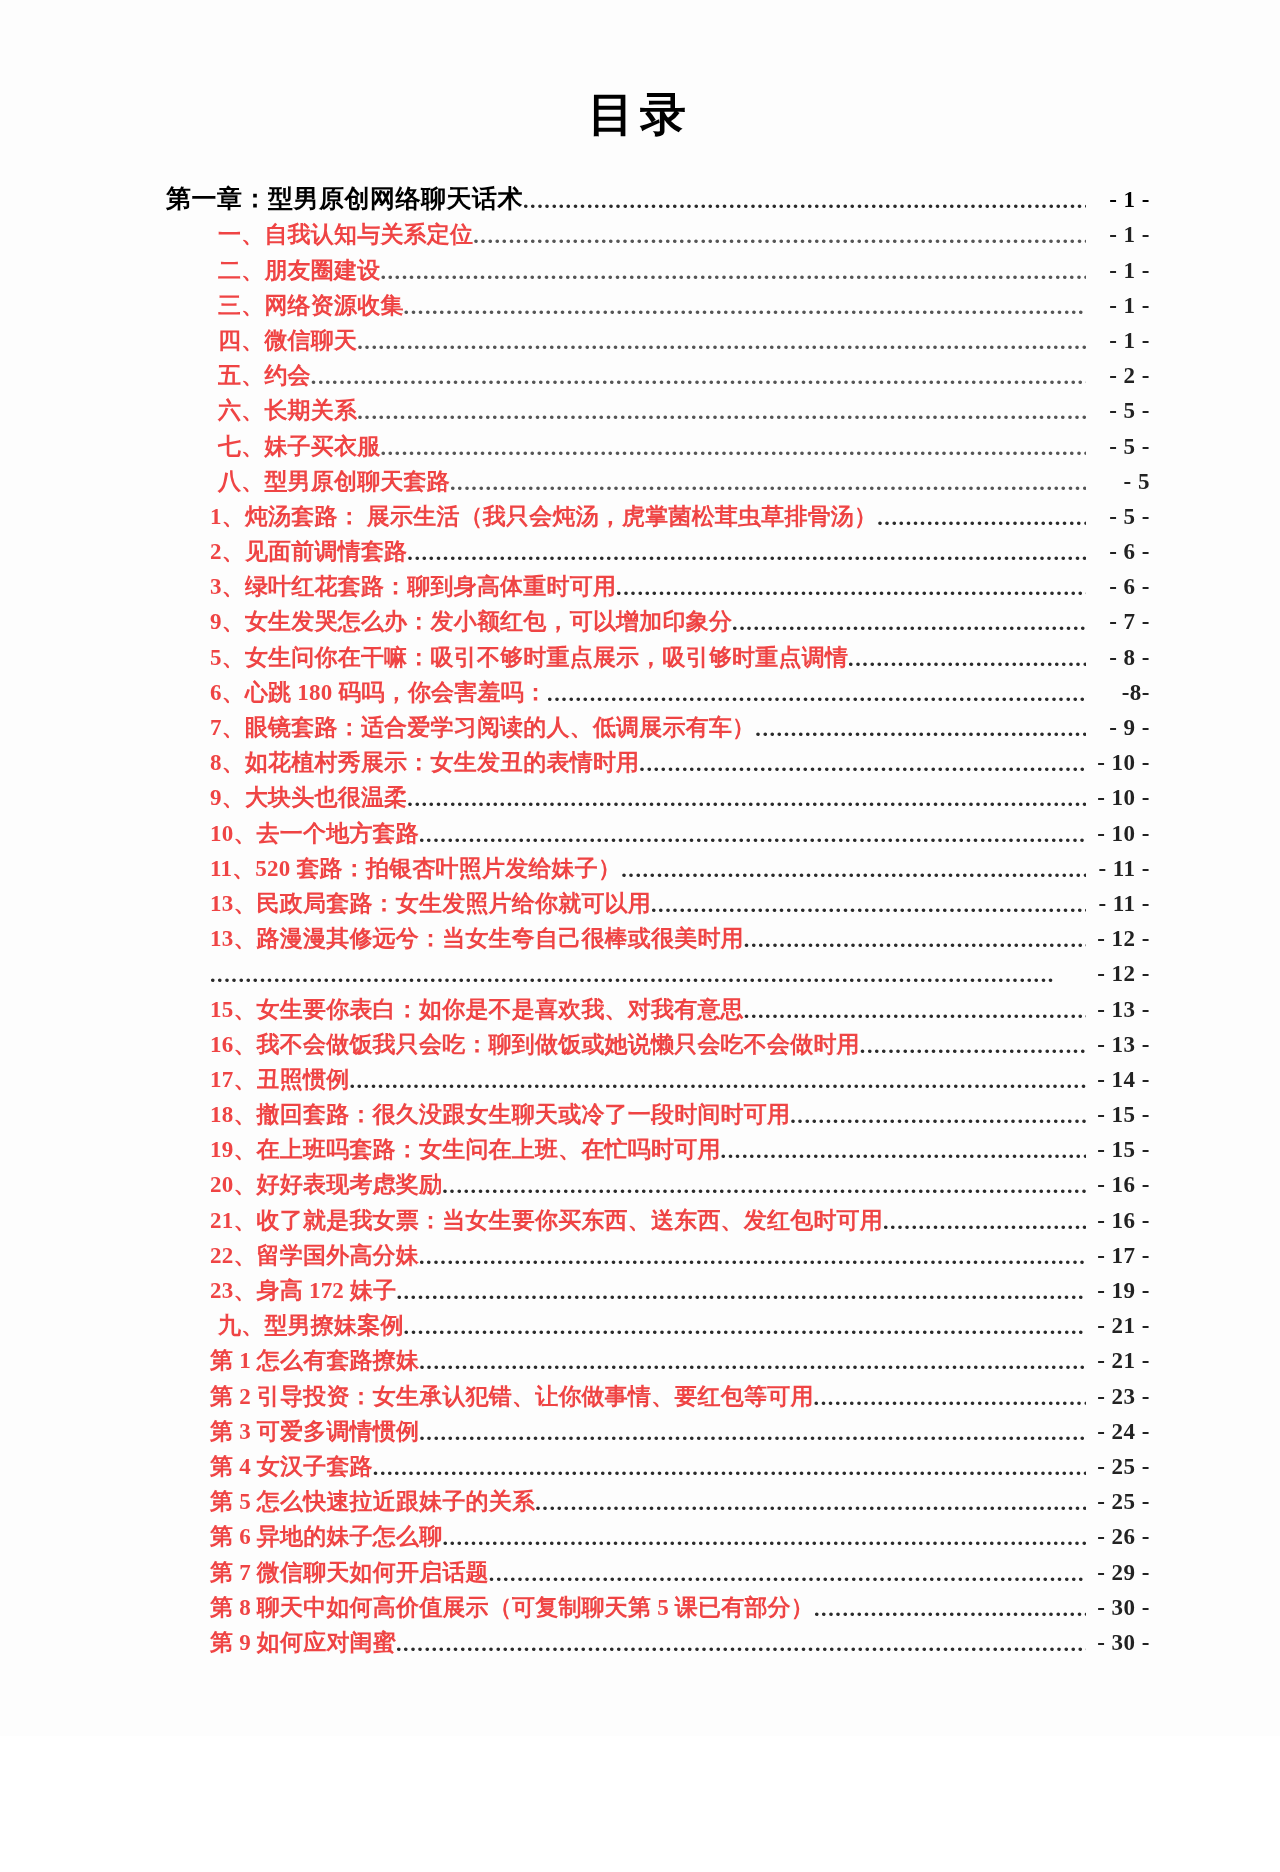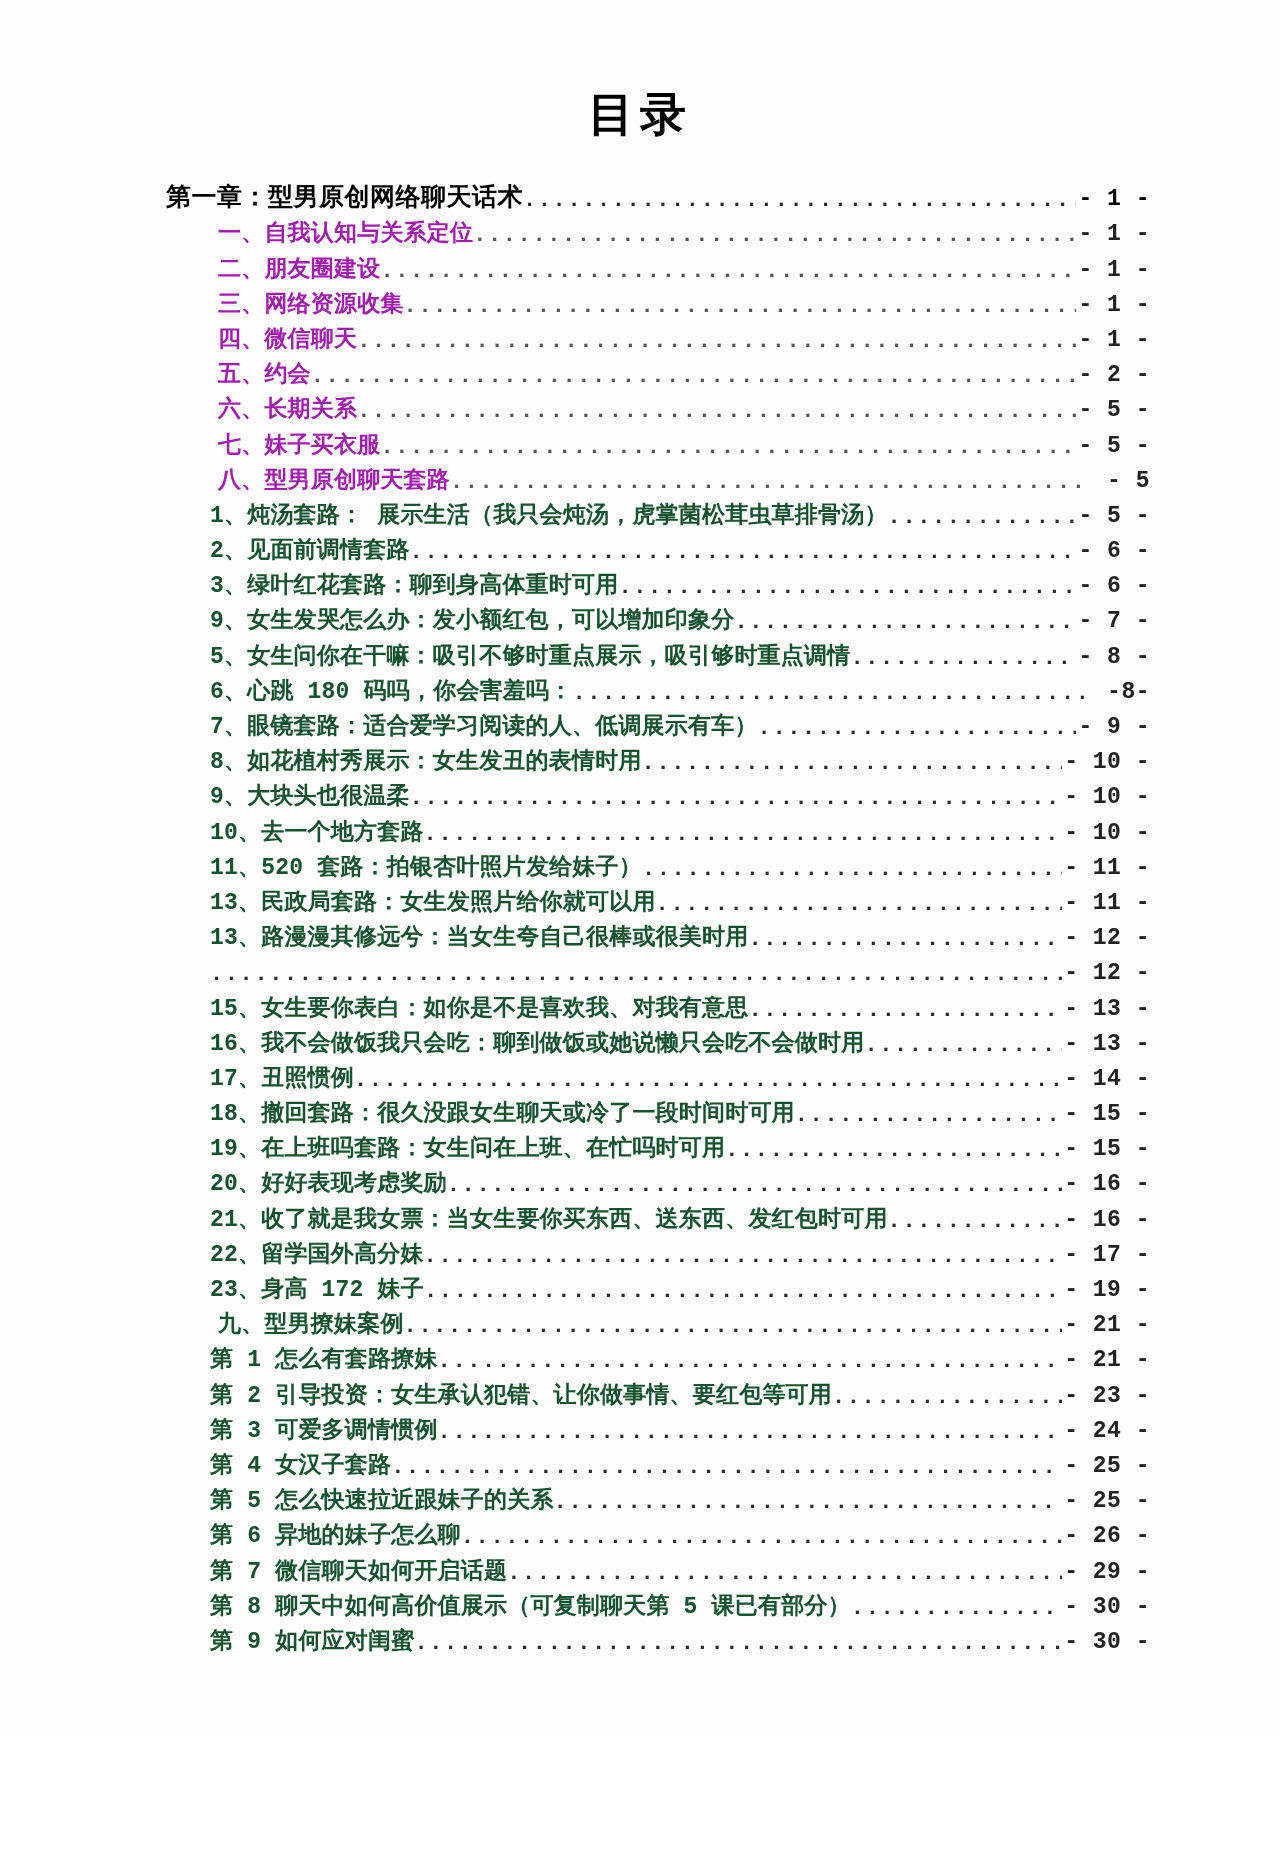--- a/index.html
+++ b/index.html
@@ -43,32 +43,32 @@
     padding-right: 56px;
     width: 1132px;
     box-sizing: border-box;
   }
 
   .toc-row {
     display: flex;
     align-items: flex-end;
     width: 100%;
     box-sizing: border-box;
-    font-family: Liberation Mono, monospace;
+    font-family: Liberation Serif, serif;
     color: #2a2a2a;
     line-height: 1.0;
     height: 35.2px;
   }
 
   .toc-row .label {
     white-space: nowrap;
     font-size: 23px;
     font-weight: 700;
     letter-spacing: 0.2px;
-    color: #14532d;
+    color: #ef4444;
     flex: 0 0 auto;
     padding-bottom: 3px;
   }
 
   .toc-row .leader {
     flex: 1 1 auto;
     overflow: hidden;
     white-space: nowrap;
     font-size: 22px;
     color: #2a2a2a;
@@ -109,21 +109,21 @@
   
   .toc-row.lvl2 {
     padding-left: 44px;
   }
   
   .toc-row.lvl3 {
     padding-left: 44px;
   }
 
   
-  .toc-row.faded .label { color: #a21caf; }
+  .toc-row.faded .label { color: #ef4444; }
   .toc-row.faded .leader { color: #555; }
 </style>
 </head>
 <body>
 
 <div class="page">
 
   <h1 class="doc-title">目录</h1>
 
   <div class="toc" id="toc-list">

